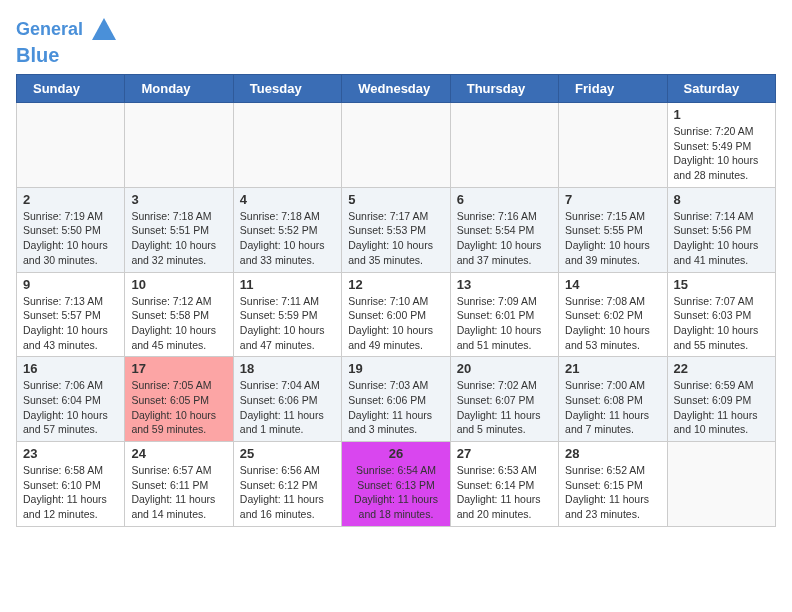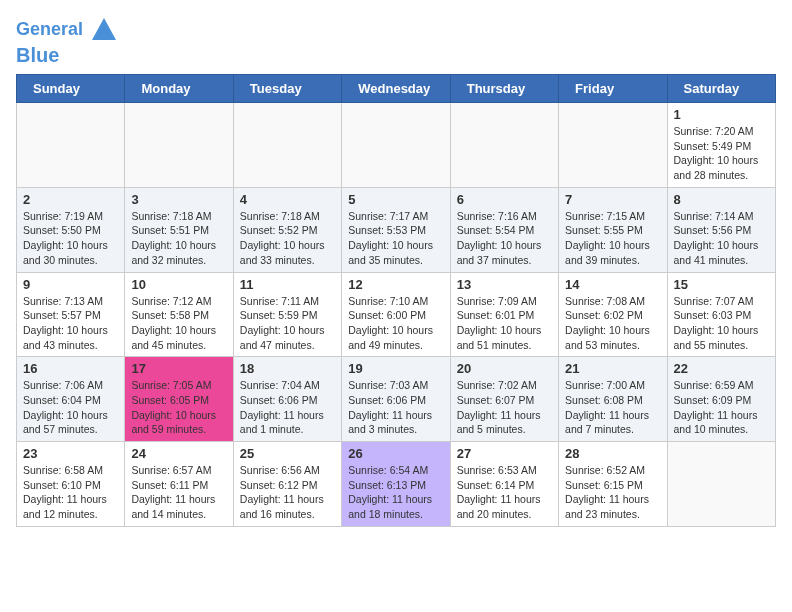--- a/index.html
+++ b/index.html
@@ -224,21 +224,21 @@
 Daylight: 10 hours and 55 minutes.</div>
         </td>
       </tr>
       <tr>
         <td style="background: rgb(240, 244, 248);">
           <span class="day-num">16</span>
           <div class="day-info" style="white-space: pre-line;">Sunrise: 7:06 AM
 Sunset: 6:04 PM
 Daylight: 10 hours and 57 minutes.</div>
         </td>
-        <td style="background: #ec4899;">
+        <td style="background: #fca5a5;">
           <span class="day-num">17</span>
           <div class="day-info" style="white-space: pre-line;">Sunrise: 7:05 AM
 Sunset: 6:05 PM
 Daylight: 10 hours and 59 minutes.</div>
         </td>
         <td style="background: rgb(240, 244, 248);">
           <span class="day-num">18</span>
           <div class="day-info" style="white-space: pre-line;">Sunrise: 7:04 AM
 Sunset: 6:06 PM
 Daylight: 11 hours and 1 minute.</div>
@@ -280,21 +280,21 @@
           <div class="day-info" style="white-space: pre-line;">Sunrise: 6:57 AM
 Sunset: 6:11 PM
 Daylight: 11 hours and 14 minutes.</div>
         </td>
         <td style="background: rgb(255, 255, 255); margin-left: 48px;">
           <span class="day-num">25</span>
           <div class="day-info" style="white-space: pre-line;">Sunrise: 6:56 AM
 Sunset: 6:12 PM
 Daylight: 11 hours and 16 minutes.</div>
         </td>
-        <td style="background: #c4b5fd;">
+        <td style="background: #d946ef; text-align: center;">
           <span class="day-num">26</span>
           <div class="day-info" style="white-space: pre-line;">Sunrise: 6:54 AM
 Sunset: 6:13 PM
 Daylight: 11 hours and 18 minutes.</div>
         </td>
         <td style="background: rgb(255, 255, 255);">
           <span class="day-num">27</span>
           <div class="day-info" style="white-space: pre-line;">Sunrise: 6:53 AM
 Sunset: 6:14 PM
 Daylight: 11 hours and 20 minutes.</div>

